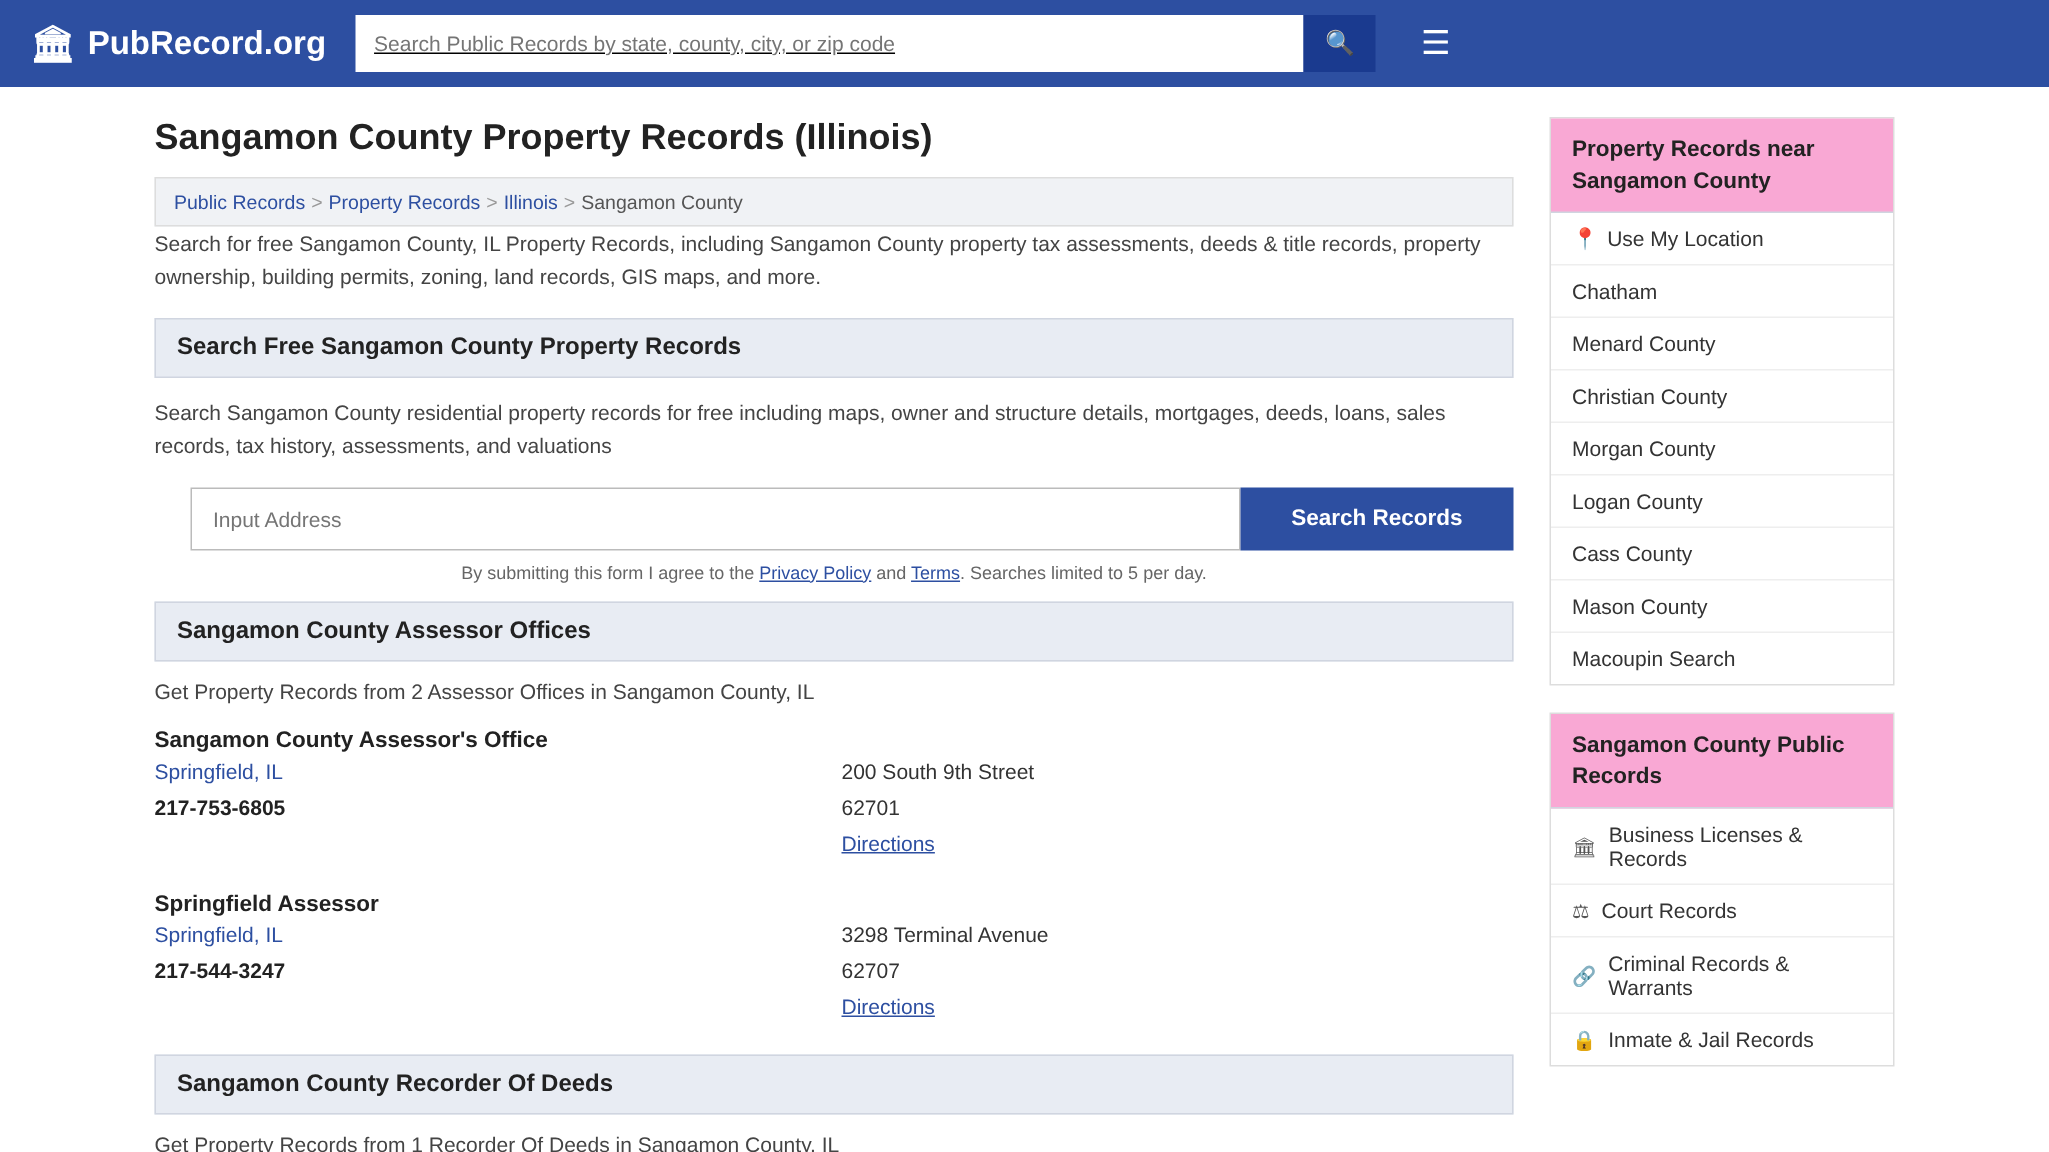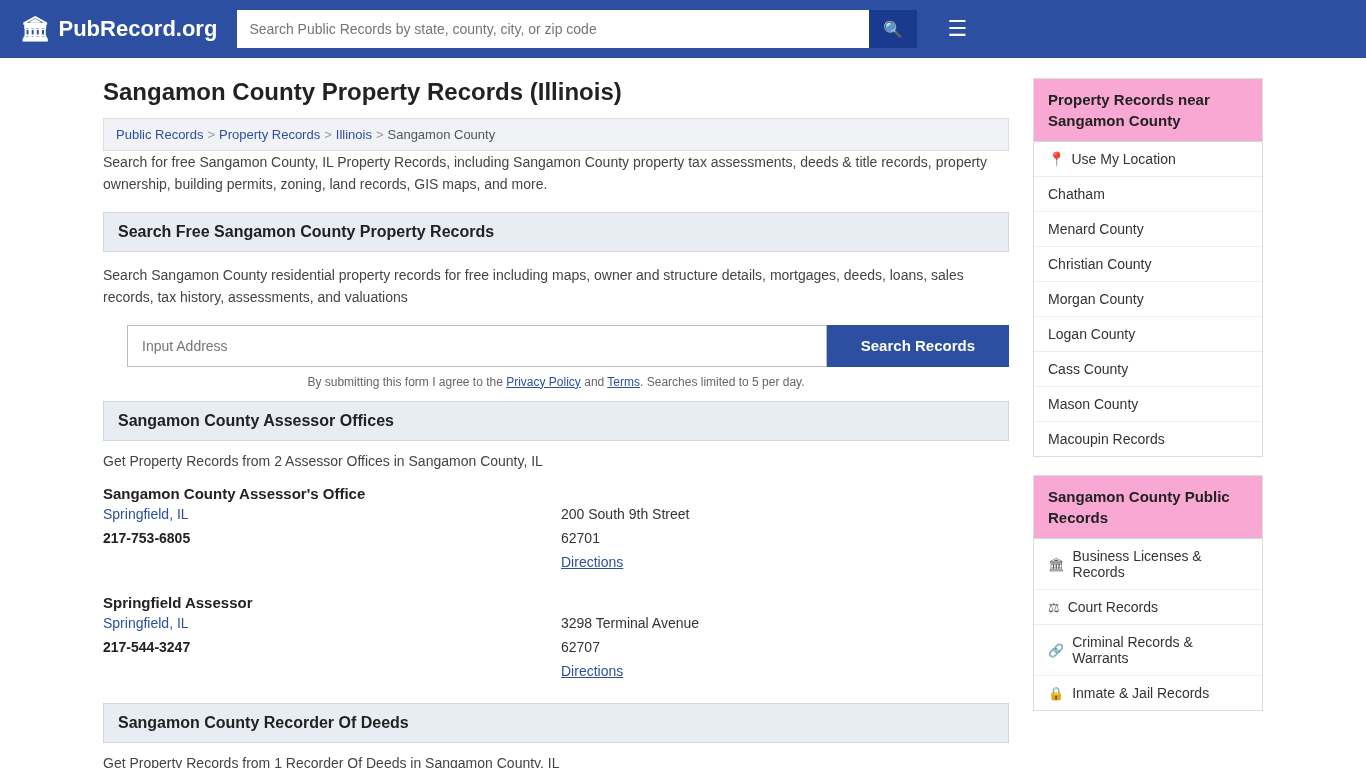--- a/index.html
+++ b/index.html
@@ -32,20 +32,21 @@
       align-items: center;
       max-width: 680px;
     }
     .header-search-input {
       flex: 1;
       padding: 8px 12px;
       border: none;
       font-size: 14px;
       outline: none;
       height: 38px;
+      text-decoration: underline;
     }
     .header-search-btn {
       background: #1a3a8f;
       border: none;
       color: #fff;
       padding: 0 14px;
       height: 38px;
       cursor: pointer;
       font-size: 16px;
       display: flex;
@@ -371,21 +372,21 @@
         <li>
             <a class="plain-link">Logan County</a>
           </li>
         <li>
             <a class="plain-link">Cass County</a>
           </li>
         <li>
             <a class="plain-link">Mason County</a>
           </li>
         <li>
-            <a class="plain-link">Macoupin Records</a>
+            <a class="plain-link">Macoupin Search</a>
           </li>
       </ul>
     </div>
 
     <div class="sidebar-box">
       <div class="sidebar-box-header">Sangamon County Public Records</div>
       <ul class="sidebar-list sidebar-records-list">
         <li>
           <a>
             <span class="rec-icon">🏛</span>

